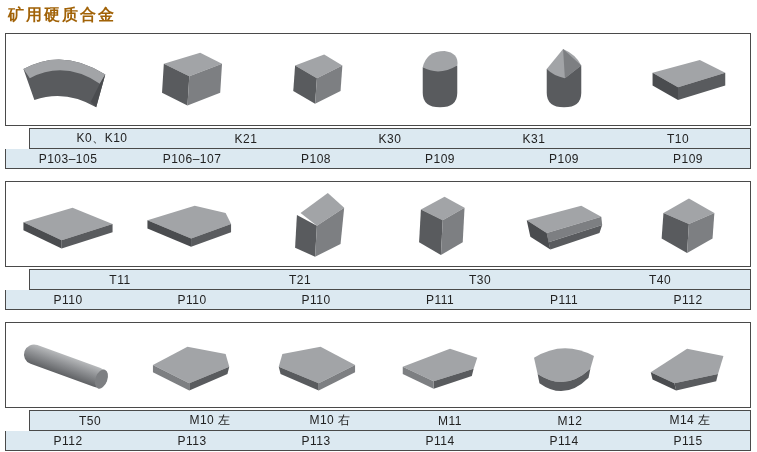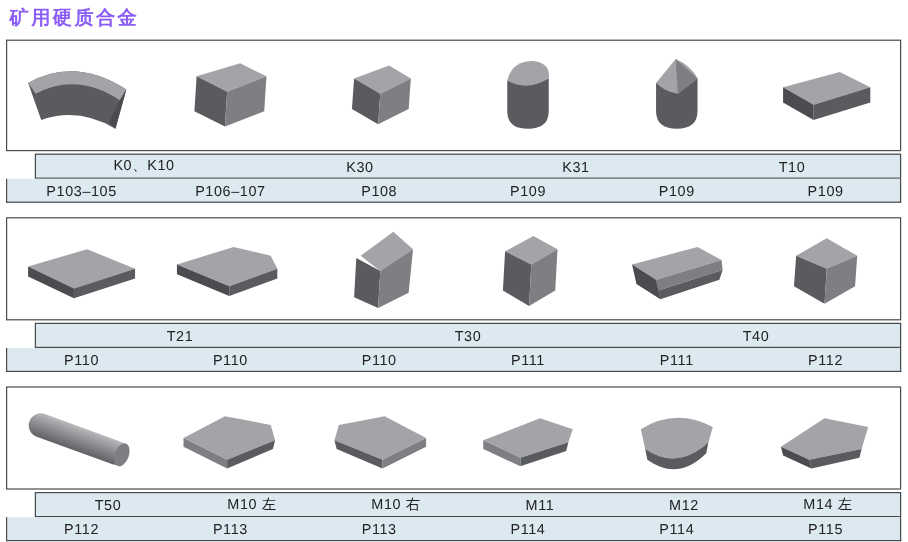--- a/index.html
+++ b/index.html
@@ -1,18 +1,18 @@
 <!DOCTYPE html>
 <html style="--strip-bg: #dce9f1; --border: #4a4a4a; --label-color: #222222;"><head>
 <meta charset="utf-8">
 <style>
   html,body{margin:0;padding:0;background:#fff;}
   body{width:757px;height:452px;font-family:"Liberation Sans","DejaVu Sans",sans-serif;overflow:hidden;}
   .page{width:757px;height:452px;box-sizing:border-box;padding:3px 6px 0 5px;background:#fff;}
-  .title{font-size:16px;font-weight:bold;color:#8b5cf6;margin:2px 0 7px 3px;letter-spacing:2px;}
+  .title{font-size:16px;font-weight:bold;color:#a16207;margin:2px 0 7px 3px;letter-spacing:2px;}
   .block{margin-bottom:12px;}
   .imgrow{border:1px solid var(--border,#4a4a4a);background:#fff;display:flex;height:84px;align-items:center;}
   .block:first-of-type .imgrow{height:91px;}
   .img-cell{flex:1 1 0;display:flex;align-items:center;justify-content:center;height:100%;}
   .img-cell svg{display:block;}
   .strip{display:flex;border:1px solid var(--border,#4a4a4a);background:var(--strip-bg,#dce9f1);height:19px;}
   .strip.models{margin-top:2px;border-bottom:1px solid var(--border,#4a4a4a);margin-left:24px;}
   .strip.pages{border-top:none;}
   .cell{flex:1 1 0;display:flex;align-items:center;justify-content:center;
         font-size:12px;color:var(--label-color,#222);letter-spacing:0.5px;}
@@ -62,20 +62,21 @@
           <div class="img-cell">
             <svg viewBox="0 0 122 88" width="118" height="80">
               <polygon points="22,36 74,22 102,36 50,52" fill="#a2a4a7"></polygon>
               <polygon points="50,52 102,36 102,50 50,66" fill="#595b5e"></polygon>
               <polygon points="22,36 50,52 50,66 22,50" fill="#4a4c4f"></polygon>
             </svg>
           </div>
         </div>
         <div class="strip models">
           <div class="cell">K0、K10</div>
+          <div class="cell">K21</div>
           <div class="cell">K30</div>
           <div class="cell">K31</div>
           <div class="cell">T10</div>
         </div>
         <div class="strip pages">
           <div class="cell">P103–105</div>
           <div class="cell">P106–107</div>
           <div class="cell">P108</div>
           <div class="cell">P109</div>
           <div class="cell">P109</div>
@@ -122,20 +123,21 @@
           </div>
           <div class="img-cell">
             <svg viewBox="0 0 122 88" width="118" height="80">
               <polygon points="34,32 62,16 90,32 62,44" fill="#a2a4a7"></polygon>
               <polygon points="34,32 62,44 60,76 32,60" fill="#595b5e"></polygon>
               <polygon points="62,44 90,32 88,60 60,76" fill="#7d7f82"></polygon>
             </svg>
           </div>
         </div>
         <div class="strip models">
+          <div class="cell">T11</div>
           <div class="cell">T21</div>
           <div class="cell">T30</div>
           <div class="cell">T40</div>
         </div>
         <div class="strip pages">
           <div class="cell">P110</div>
           <div class="cell">P110</div>
           <div class="cell">P110</div>
           <div class="cell">P111</div>
           <div class="cell">P111</div>

